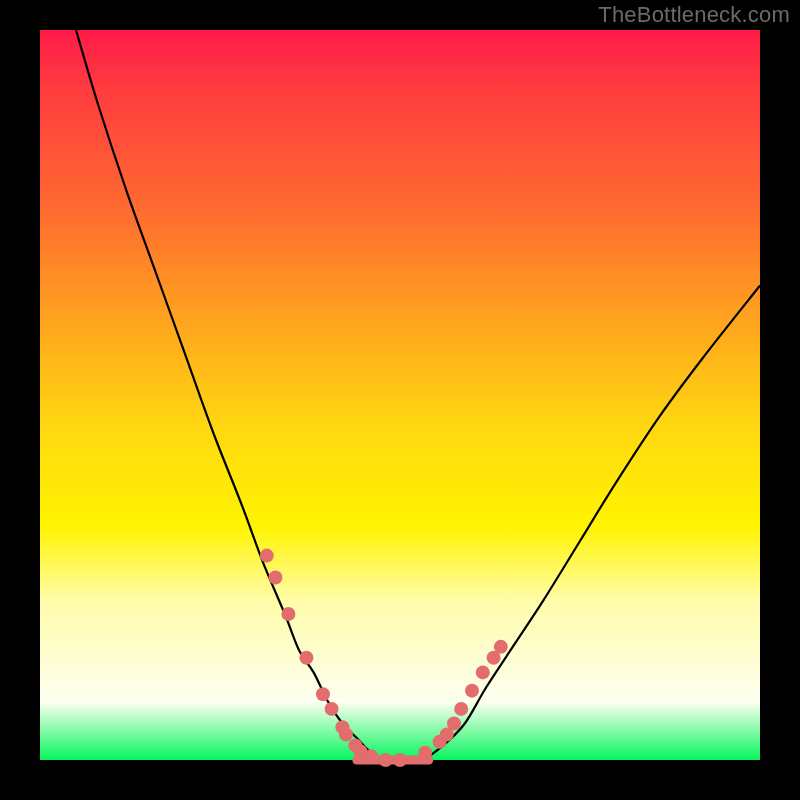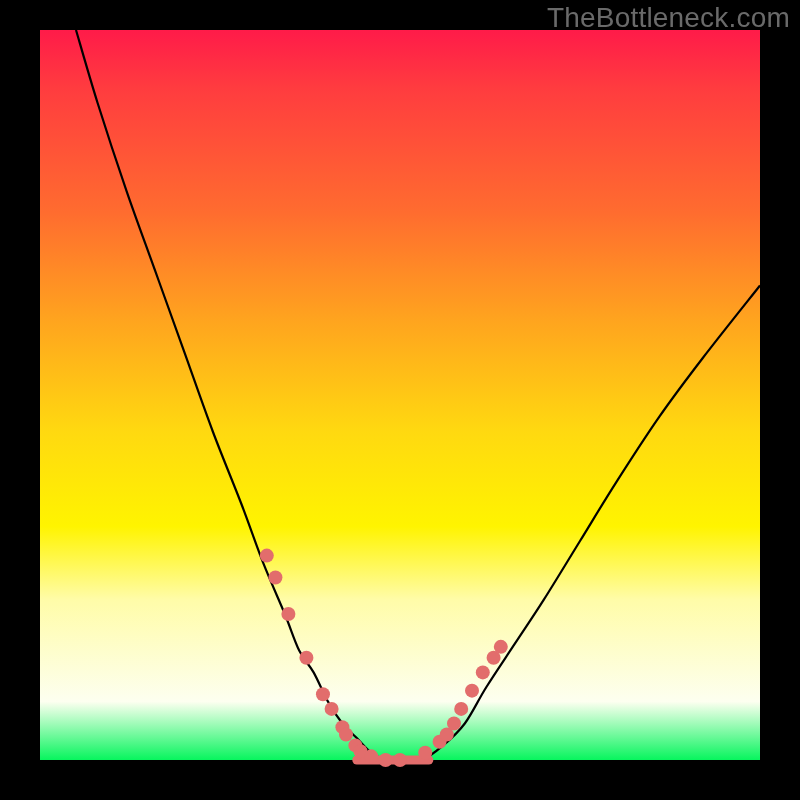--- a/index.html
+++ b/index.html
@@ -15,21 +15,21 @@
     position: relative;
     width: 800px;
     height: 800px;
     background: #000000;
   }
   .watermark {
     position: absolute;
     top: 2px;
     right: 10px;
     color: #6a6a6a;
-    font-size: 28px;
+    font-size: 22px;
     font-weight: 500;
     letter-spacing: 0.2px;
     z-index: 2;
   }
   .plot-area {
     position: absolute;
     left: 40px;
     top: 30px;
     width: 720px;
     height: 730px;

